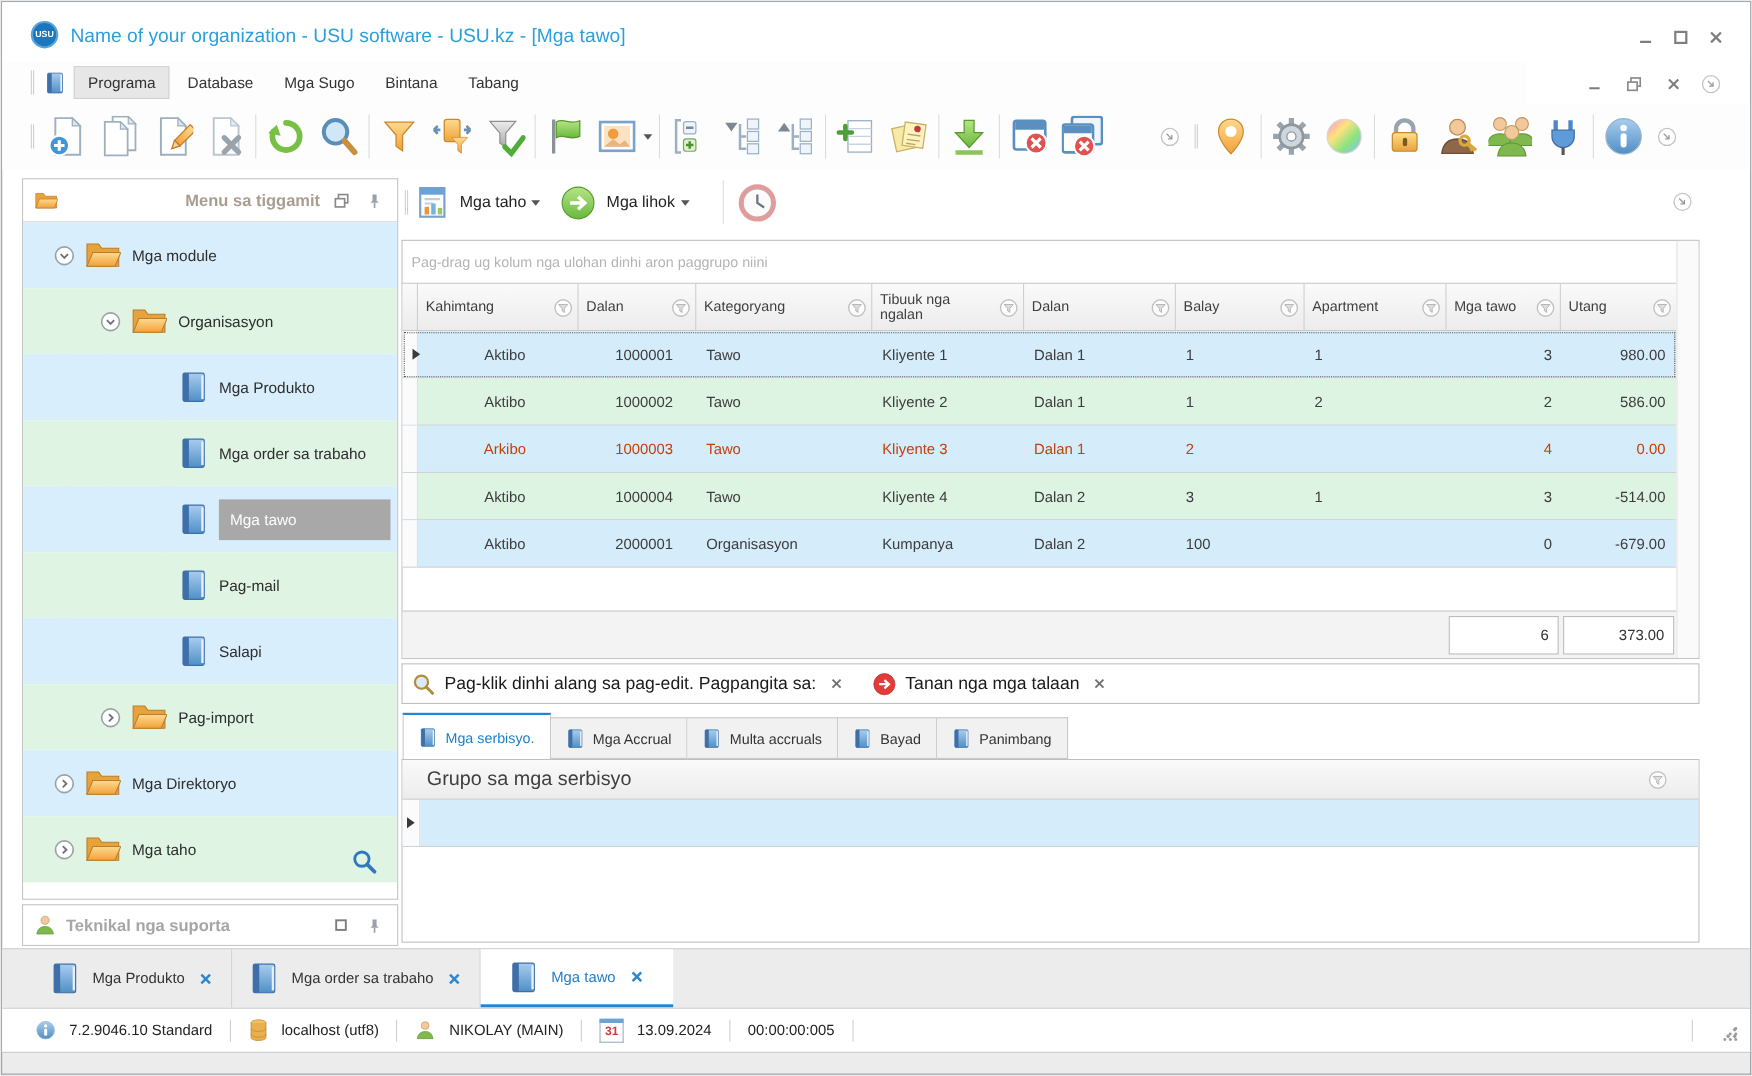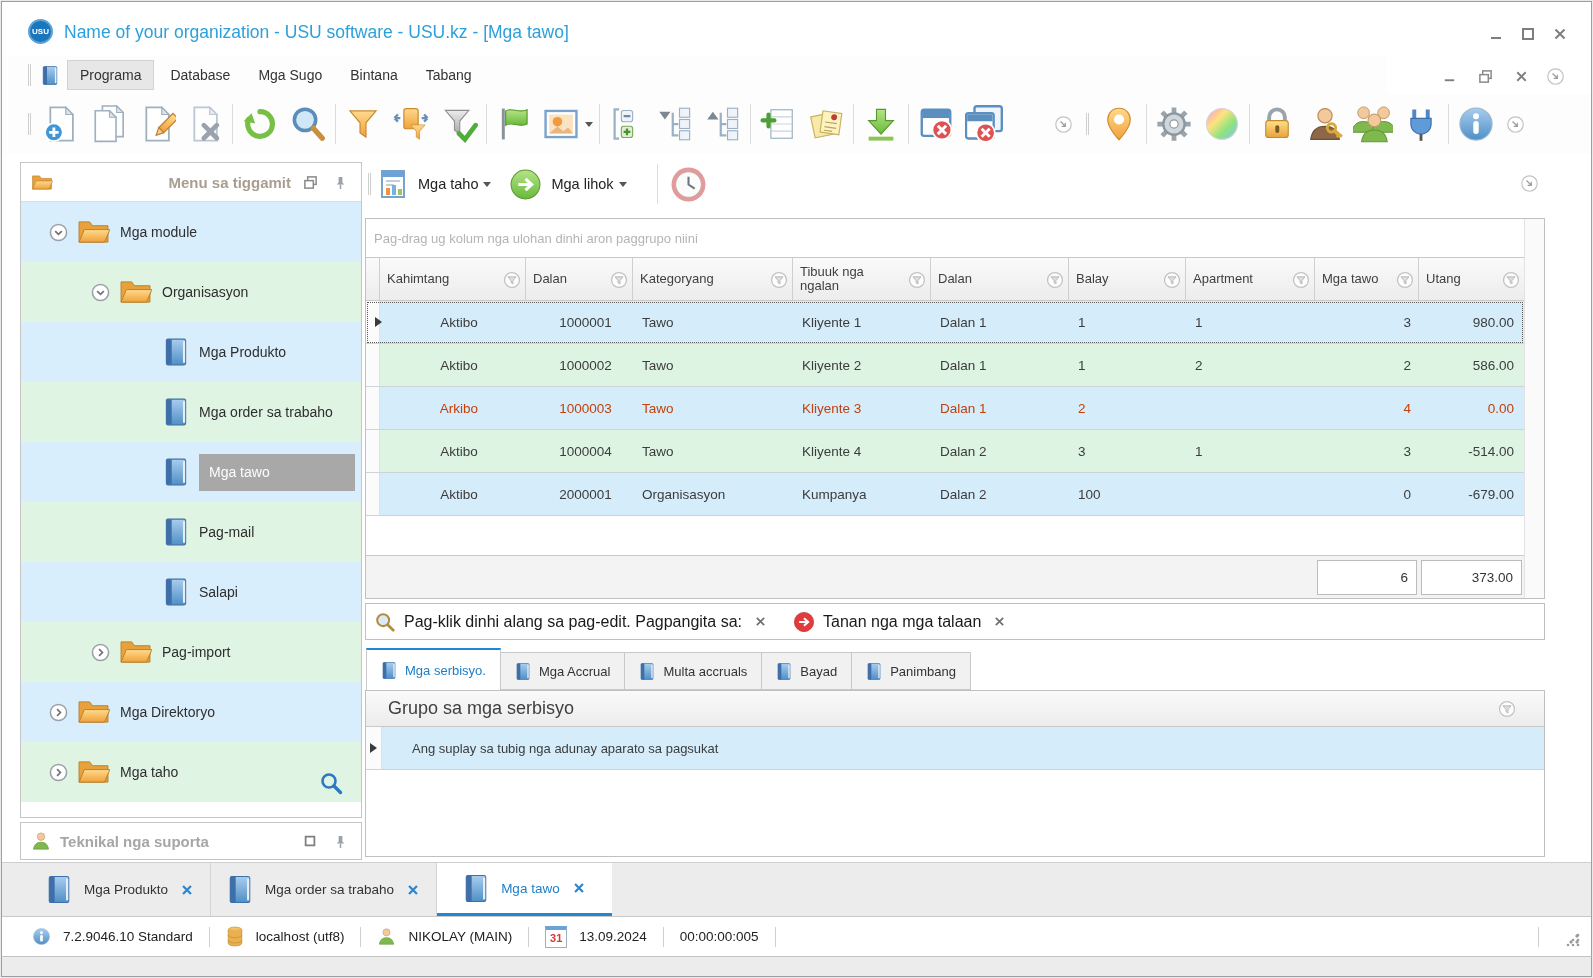--- a/index.html
+++ b/index.html
@@ -954,21 +954,20 @@
   <div class="dhead">
     <span>Grupo sa mga serbisyo</span>
     <svg class="ic fico" width="18" height="18" viewBox="0 0 20 20">
         <use href="#i-hfun"></use>
       </svg>
   </div>
   <div class="drow">
     <div class="c0">
         <span class="tri"></span>
       </div>
-    <div class="dcell">Ang suplay sa tubig nga adunay aparato sa pagsukat</div>
   </div>
 </div>
 
 <div class="btabs">
   <div class="btab">
     <svg class="ic" width="26" height="31" viewBox="0 0 24 28">
         <use href="#i-book"></use>
       </svg>
     <span class="tlabel">Mga Produkto</span>
     <svg class="ic" width="14" height="14">

